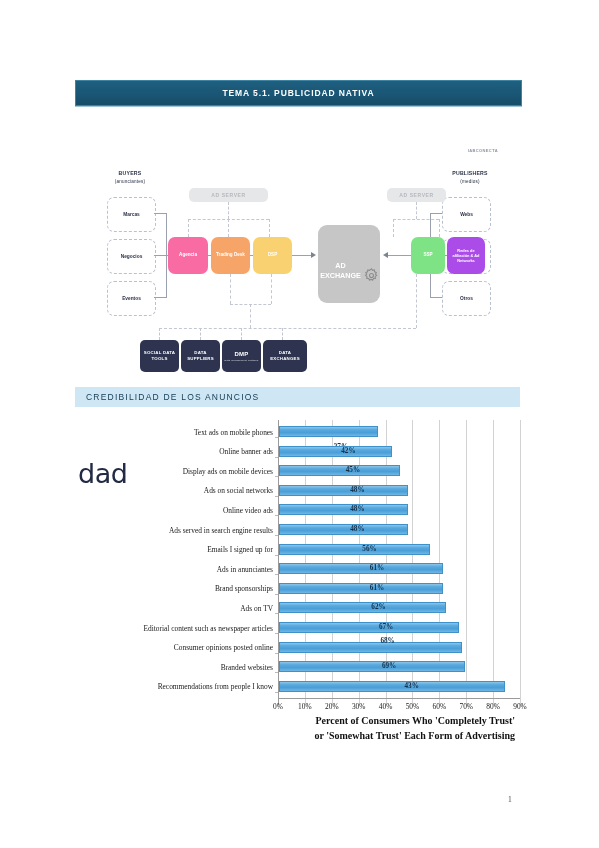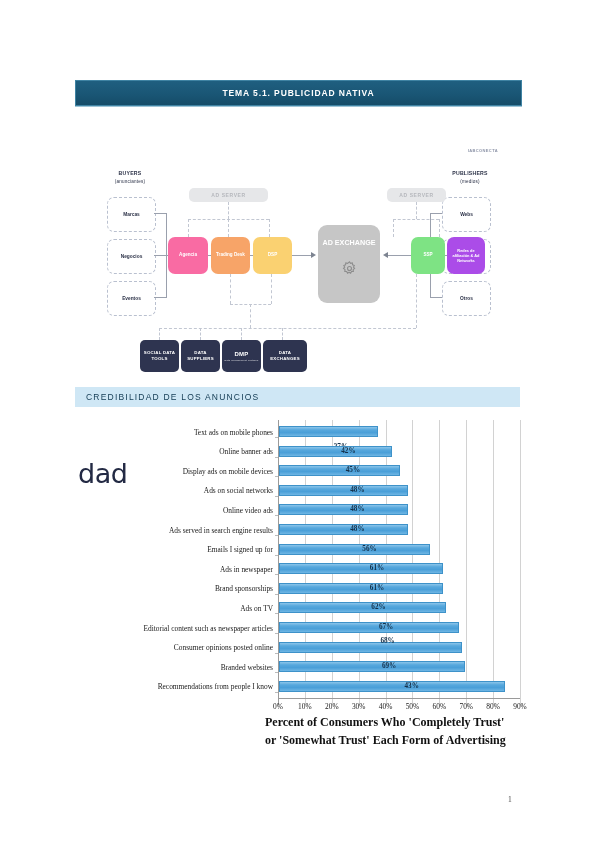--- a/index.html
+++ b/index.html
@@ -49,21 +49,21 @@
     display:flex;align-items:center;justify-content:center;
     font-size:5px;font-weight:bold;color:#b6b8bd;letter-spacing:.6px;
   }
   .cbox{
     position:absolute;border-radius:7px;display:flex;align-items:center;
     justify-content:center;text-align:center;font-size:4.6px;font-weight:bold;
     color:#fff;line-height:1.35;padding:2px;box-sizing:border-box;
   }
   .exch{
     position:absolute;background:#c6c6c6;border-radius:9px;
-    display:flex;flex-direction:column;align-items:center;
+    display:flex;flex-direction:row;align-items:center;
     justify-content:flex-start;padding-top:13px;box-sizing:border-box;
   }
   .exch .etxt{font-size:7.2px;font-weight:bold;color:#fff;text-align:center;line-height:1.3;}
   .exch .gear{margin-top:13px;}
   .dbox{
     position:absolute;background:#2e3450;border-radius:5px;
     display:flex;flex-direction:column;align-items:center;justify-content:center;
     text-align:center;color:#fff;font-size:4.4px;font-weight:bold;line-height:1.45;
     letter-spacing:.2px;padding:2px;box-sizing:border-box;
   }
@@ -98,22 +98,22 @@
   .barval{
     position:absolute;font-family:"Liberation Serif",serif;font-size:7.2px;
     font-weight:bold;color:#15314a;
   }
   .xaxis{position:absolute;left:203px;width:242px;height:1px;background:#9a9a9a;}
   .xtick{
     position:absolute;font-family:"Liberation Serif",serif;font-size:7.4px;
     color:#1a1a1a;text-align:center;width:24px;
   }
   .xtitle{
-    position:absolute;left:203px;width:250px;text-align:left;
-    font-family:"Liberation Serif",serif;font-size:12px;font-weight:bold;
+    position:absolute;left:203px;width:250px;text-align:right;
+    font-family:"Liberation Serif",serif;font-size:10px;font-weight:bold;
     color:#111;line-height:1.45;
   }
   .pagenum{
     position:absolute;left:508px;top:795px;font-size:7.5px;color:#444;
     font-family:"Liberation Serif",serif;
   }
 </style>
 </head>
 <body>
 
@@ -258,21 +258,21 @@
   <div class="chart">
     <div class="watermark">dad</div>
     <div id="cat-labels">
         <div class="catlabel" style="top: 7.5px; right: 247px;">Text ads on mobile phones</div>
         <div class="catlabel" style="top: 27.1px; right: 247px; padding-left: 29px;">Online banner ads</div>
         <div class="catlabel" style="top: 46.7px; right: 247px;">Display ads on mobile devices</div>
         <div class="catlabel" style="top: 66.3px; right: 247px;">Ads on social networks</div>
         <div class="catlabel" style="top: 85.9px; right: 247px;">Online video ads</div>
         <div class="catlabel" style="top: 105.5px; right: 247px;">Ads served in search engine results</div>
         <div class="catlabel" style="top: 125.1px; right: 247px;">Emails I signed up for</div>
-        <div class="catlabel" style="top: 144.7px; right: 247px;">Ads in newspaper</div>
+        <div class="catlabel" style="top: 144.7px; right: 247px;">Ads in anunciantes</div>
         <div class="catlabel" style="top: 164.3px; right: 247px;">Brand sponsorships</div>
         <div class="catlabel" style="top: 183.9px; right: 247px;">Ads on TV</div>
         <div class="catlabel" style="top: 203.5px; right: 247px;">Editorial content such as newspaper articles</div>
         <div class="catlabel" style="top: 223.1px; right: 247px;">Consumer opinions posted online</div>
         <div class="catlabel" style="top: 242.7px; right: 247px;">Branded websites</div>
         <div class="catlabel" style="top: 262.3px; right: 247px;">Recommendations from people I know</div>
       </div>
     <div class="plot" id="plot-area">
         <div class="baseline" style="left: 0px;"></div>
         <div class="gridline" style="left: 26.8889px;"></div>

